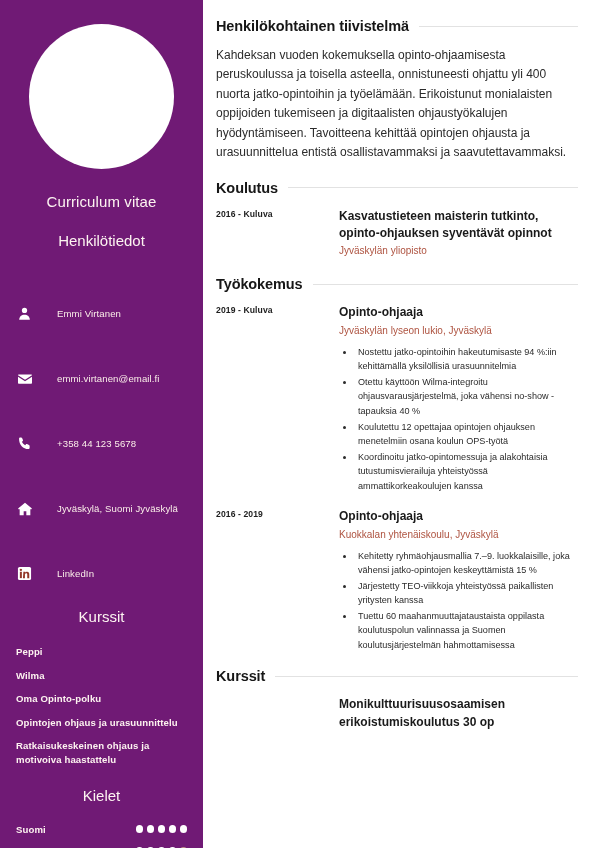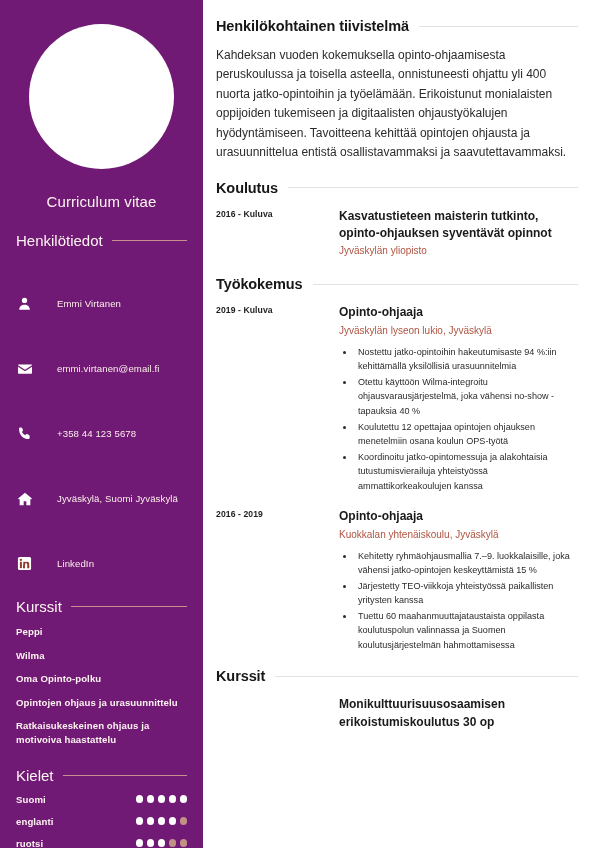--- a/index.html
+++ b/index.html
@@ -47,20 +47,21 @@
     margin-top: 24px;
     letter-spacing: .1px;
   }
 
   .side-head {
     display: flex;
     align-items: center;
     gap: 9px;
     margin-top: 22px;
     margin-bottom: 10px;
+    flex-direction: column;
   }
   .side-head .txt {
     font-size: 15px;
     font-weight: 400;
     color: #fdf4f1;
     white-space: nowrap;
   }
   .side-head .rule {
     flex: 1 1 auto;
     height: 1px;

